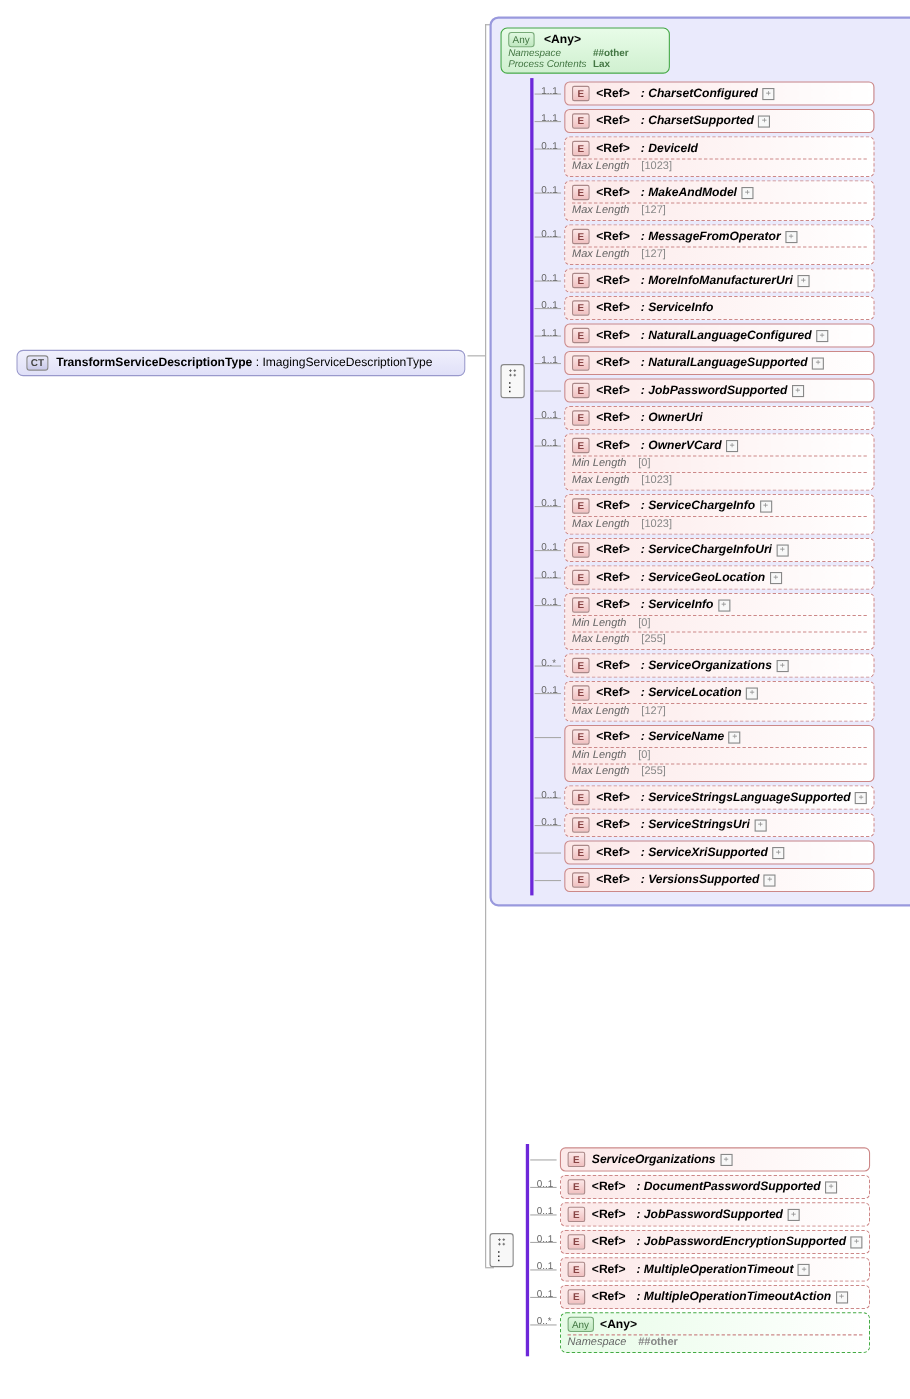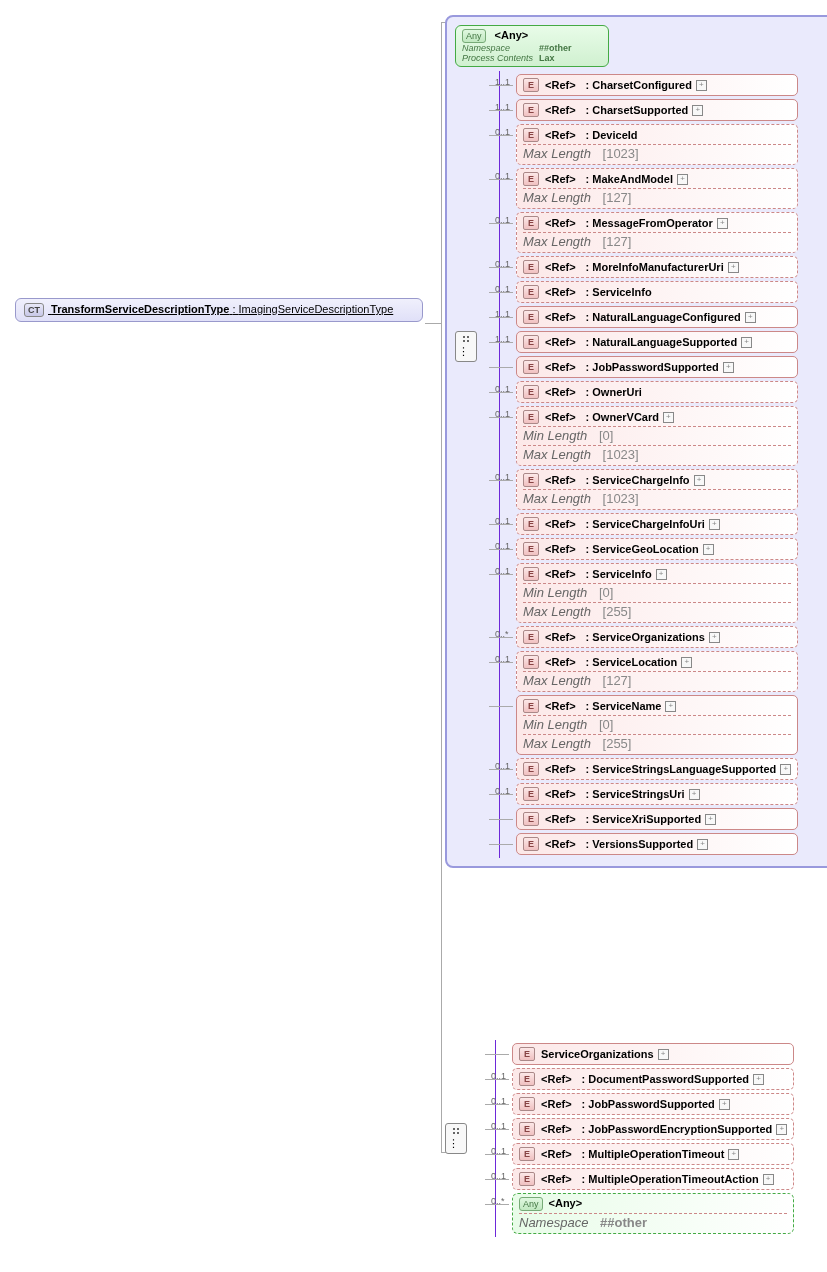--- a/index.html
+++ b/index.html
@@ -42,28 +42,27 @@
   border-radius: 3px;
   padding: 1px 3px;
   font-size: 9px;
   font-weight: normal;
   color: #474;
   margin-right: 6px;
 }
 .root-node {
   position: absolute;
   left: 5px;
-  top: 288px;
+  top: 308px;
   border: 1px solid #9999cc;
   border-radius: 6px;
   background: linear-gradient(#f0f0fc, #e0e0f8);
   padding: 4px 8px;
   white-space: nowrap;
   min-width: 390px;
-  text-decoration: underline;
 }
 .parent-type-box {
   position: absolute;
   left: 435px;
   top: 5px;
   border: 2px solid #9999dd;
   border-radius: 8px;
   background: #eaeafc;
   padding: 6px 8px 8px 8px;
   width: 370px;
@@ -105,23 +104,24 @@
   display: flex;
   align-items: center;
 }
 .ref-label {
   font-weight: bold;
   margin-right: 10px;
 }
 .name-label {
   font-weight: bold;
   white-space: nowrap;
+  font-style: italic;
 }
 .constraint {
-  font-size: 13px;
+  font-size: 10px;
   color: #666;
   font-style: italic;
   border-top: 1px dashed #c88;
   margin-top: 2px;
   padding-top: 1px;
 }
 .constraint .cval { 
   display: inline-block;
   margin-left: 8px;
   font-style: normal;
@@ -157,23 +157,23 @@
 .seq-connector::before {
   content: "";
   display: block;
   width: 8px;
   height: 8px;
   margin: 0 auto 2px;
   background: radial-gradient(#666 1px, transparent 1px) 0 0/4px 4px;
 }
 .elements-col {
   position: relative;
-  padding-left: 16px;
-  border-left: 1px solid #6d28d9;
-  margin-left: 22px;
+  padding-left: 28px;
+  border-left: 3px solid #6d28d9;
+  margin-left: 5px;
 }
 .elements-col .element-box::before {
   content: "";
   position: absolute;
   left: -28px;
   top: 10px;
   width: 24px;
   border-top: 1px solid #aaa;
 }
 .parent-inner {

